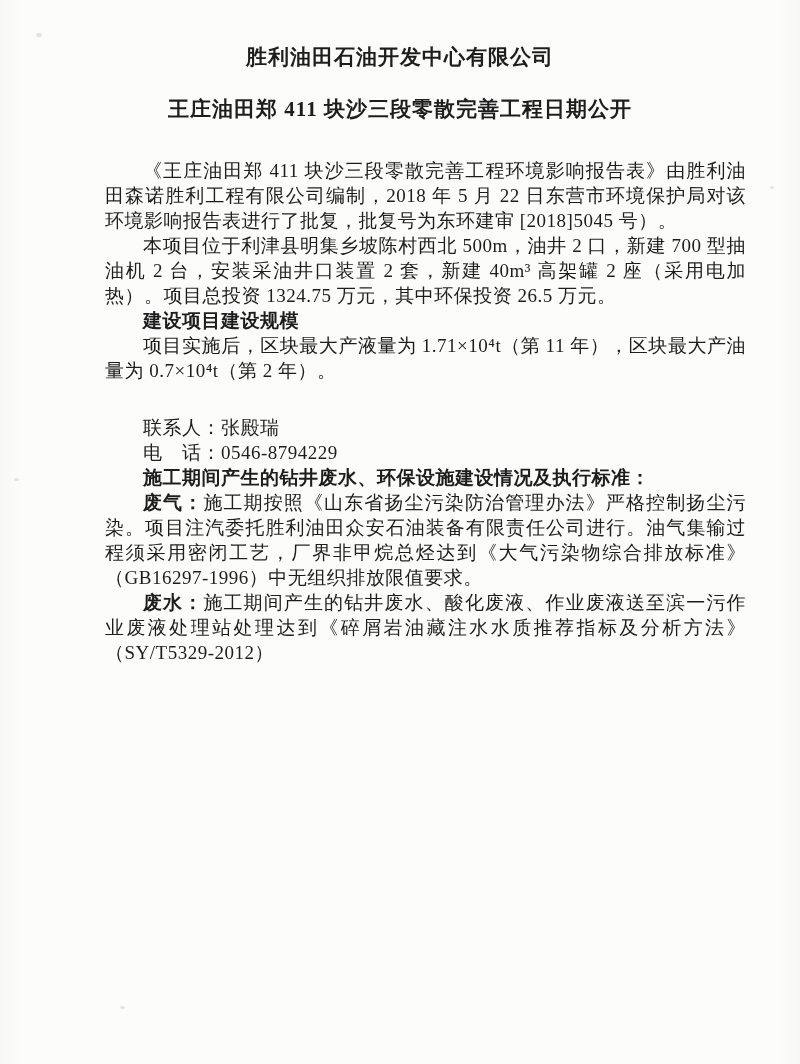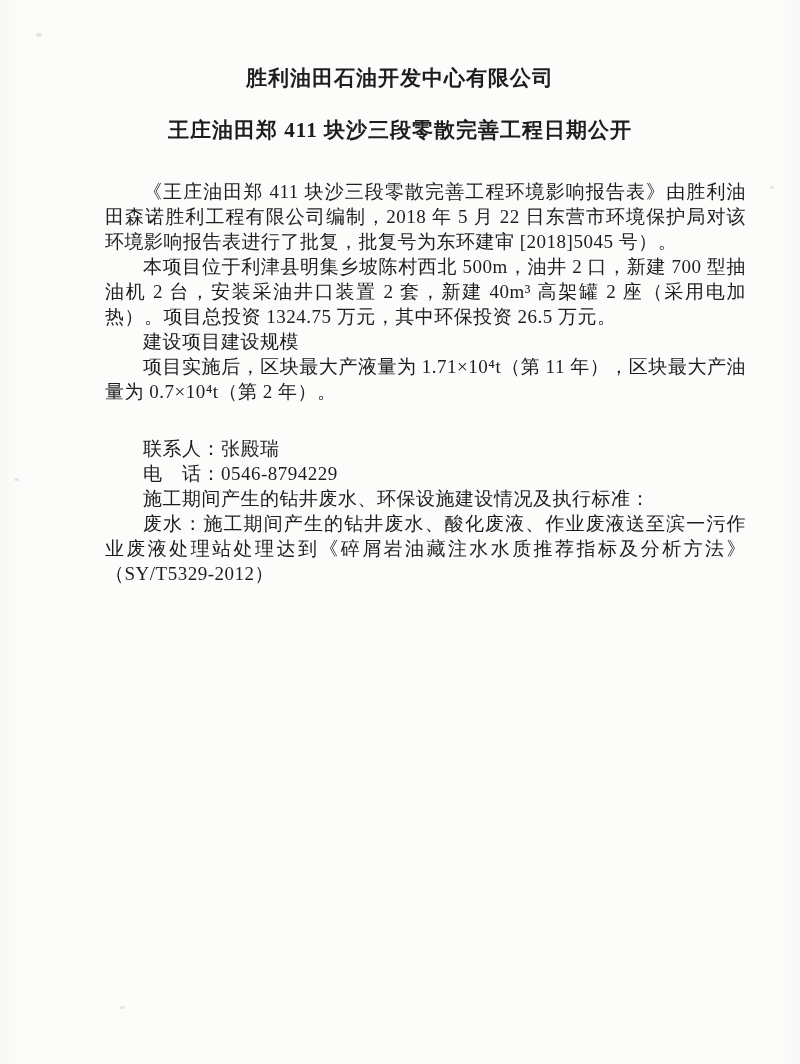--- a/index.html
+++ b/index.html
@@ -18,21 +18,21 @@
   .page {
     width: 800px;
     height: 1064px;
     position: relative;
     
     background:
       linear-gradient(90deg, rgba(0,0,0,0.015) 0%, rgba(0,0,0,0) 3%, rgba(0,0,0,0) 97%, rgba(0,0,0,0.02) 100%),
       #fcfcfb;
   }
   .titles {
-    padding-top: 63px;
+    padding-top: 42px;
     text-align: center;
   }
   .title-line {
     margin: 0;
     font-size: 21px;
     line-height: 30px;
     font-weight: bold;
     letter-spacing: 1px;
   }
   .title-line + .title-line {
@@ -46,21 +46,21 @@
     letter-spacing: 0.5px;
   }
   .doc-body p {
     margin: 0;
     text-indent: 2em;
   }
   .doc-body p.gap-before {
     margin-top: 32px;
   }
   .bold {
-    font-weight: normal;
+    font-weight: bold;
   }
   
   .speck {
     position: absolute;
     background: rgba(120,120,120,0.18);
     border-radius: 50%;
   }
   .speck.s1 { left: 36px;  top: 33px;  width: 6px; height: 4px; }
   .speck.s2 { left: 14px;  top: 478px; width: 5px; height: 3px; }
   .speck.s3 { left: 770px; top: 186px; width: 4px; height: 3px; }
@@ -91,17 +91,18 @@
 
     <p>项目实施后，区块最大产液量为 1.71×10⁴t（第 11 年），区块最大产油量为 0.7×10⁴t（第 2 年）。</p>
 
 
     <p class="gap-before">联系人：张殿瑞</p>
 
     <p>电　话：0546-8794229</p>
 
     <p class="bold">施工期间产生的钻井废水、环保设施建设情况及执行标准：</p>
 
+    <p><b class="bold">废气：</b><span>施工期按照《山东省扬尘污染防治管理办法》严格控制扬尘污染。项目注汽委托胜利油田众安石油装备有限责任公司进行。油气集输过程须采用密闭工艺，厂界非甲烷总烃达到《大气污染物综合排放标准》（GB16297-1996）中无组织排放限值要求。</span></p>
 
     <p><b class="bold">废水：</b><span>施工期间产生的钻井废水、酸化废液、作业废液送至滨一污作业废液处理站处理达到《碎屑岩油藏注水水质推荐指标及分析方法》（SY/T5329-2012）</span></p>
 
   </main>
 </div>
 
 </body></html>

